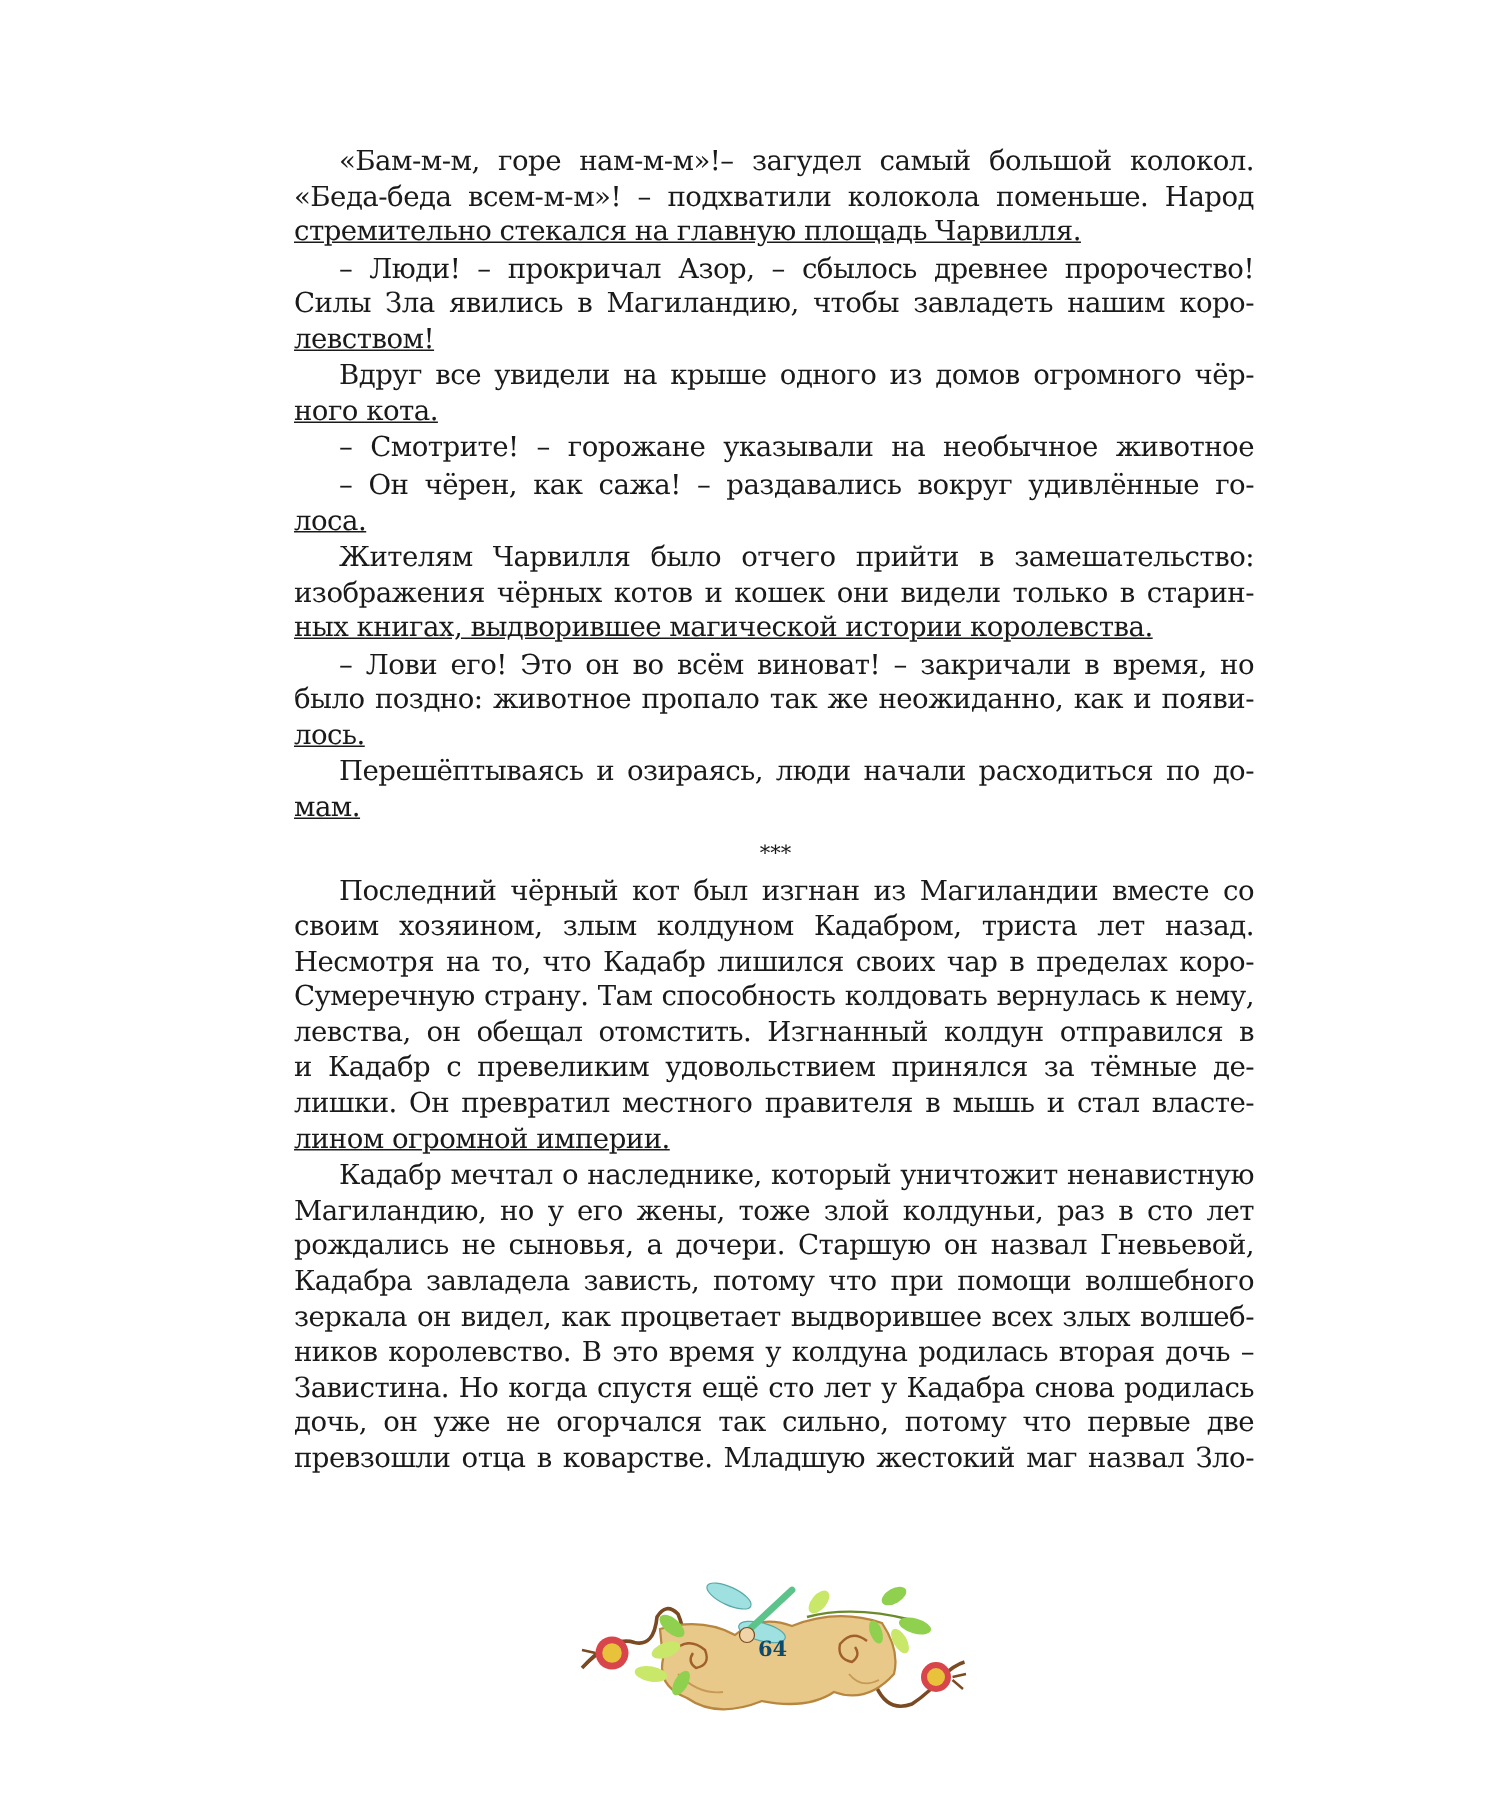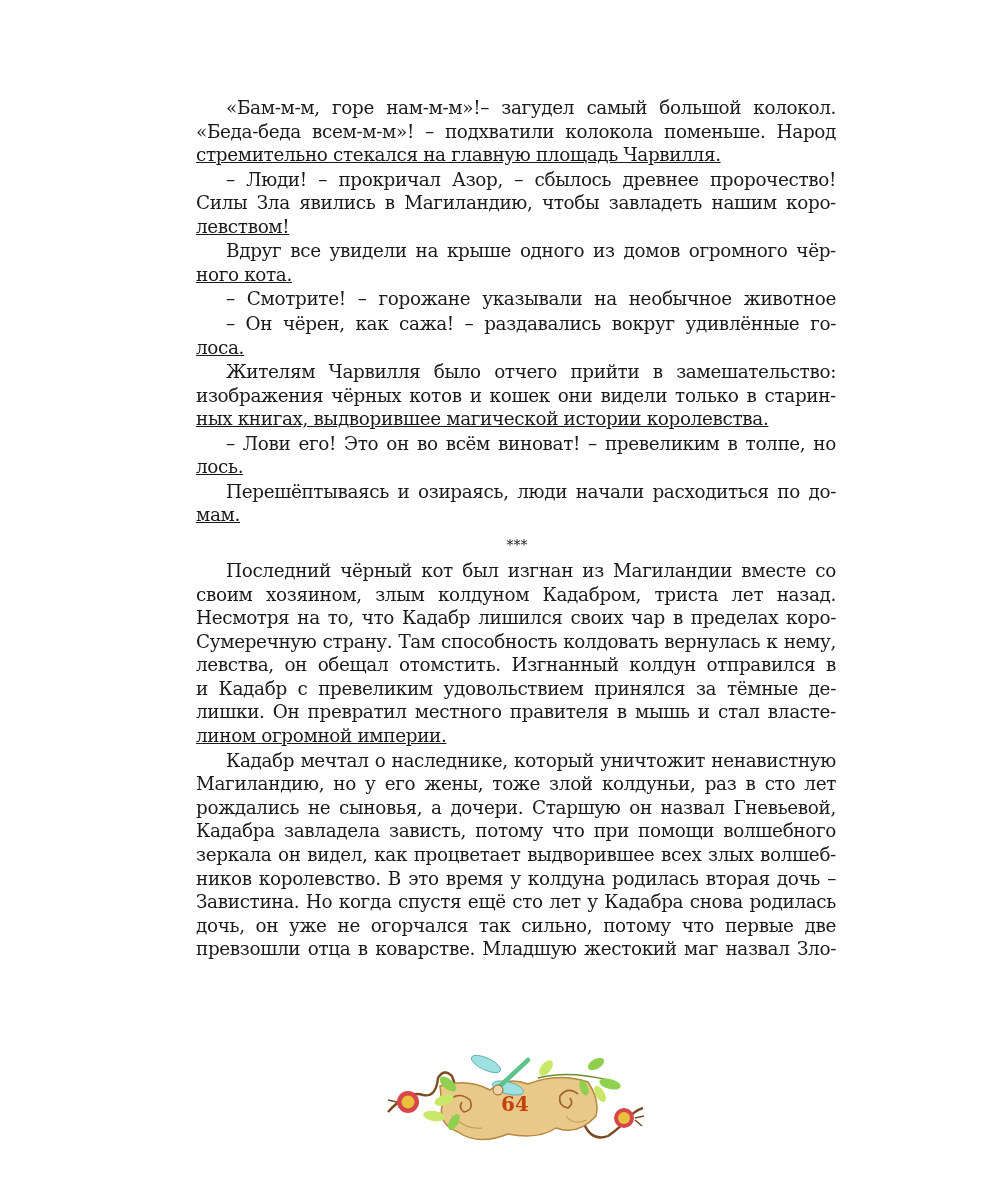--- a/index.html
+++ b/index.html
@@ -17,21 +17,21 @@
   }
   .line.last { text-align-last: left; text-decoration: underline; }
   .line.first { padding-left: 30px; }
   .separator {
     text-align: center; font-size: 14px; line-height: 20px; height: 20px;
     margin: 8px 0 4px 0; padding-left: 2px; letter-spacing: 0;
   }
   .ornament { position: absolute; left: 378px; top: 1050px; width: 270px; height: 100px; }
   .page-number {
     position: absolute; left: 490px; top: 1092px; width: 50px; text-align: center;
-    font-family: "DejaVu Serif", serif; font-weight: bold; font-size: 20px; color: #c2410c;
+    font-family: "DejaVu Serif", serif; font-weight: bold; font-size: 14px; color: #0c4a6e;
   }
 </style>
 </head>
 <body>
 
 <div class="page" id="text-root">
     <div class="para">
       <span class="line first">«Бам-м-м, горе нам-м-м»!– загудел самый большой колокол.</span>
       <span class="line">«Беда-беда всем-м-м»! – подхватили колокола поменьше. Народ</span>
       <span class="line last">стремительно стекался на главную площадь Чарвилля.</span>
@@ -51,21 +51,22 @@
     <div class="para">
       <span class="line first">– Он чёрен, как сажа! – раздавались вокруг удивлённые го-</span>
       <span class="line last">лоса.</span>
     </div>
     <div class="para">
       <span class="line first">Жителям Чарвилля было отчего прийти в замешательство:</span>
       <span class="line">изображения чёрных котов и кошек они видели только в старин-</span>
       <span class="line last">ных книгах, выдворившее магической истории королевства.</span>
     </div>
     <div class="para">
-      <span class="line first">– Лови его! Это он во всём виноват! – превеликим в толпе, но</span>
+      <span class="line first">– Лови его! Это он во всём виноват! – закричали в время, но</span>
+      <span class="line">было поздно: животное пропало так же неожиданно, как и появи-</span>
       <span class="line last">лось.</span>
     </div>
     <div class="para">
       <span class="line first">Перешёптываясь и озираясь, люди начали расходиться по до-</span>
       <span class="line last">мам.</span>
     </div>
     <div class="separator">***</div>
     <div class="para">
       <span class="line first">Последний чёрный кот был изгнан из Магиландии вместе со</span>
       <span class="line">своим хозяином, злым колдуном Кадабром, триста лет назад.</span>

